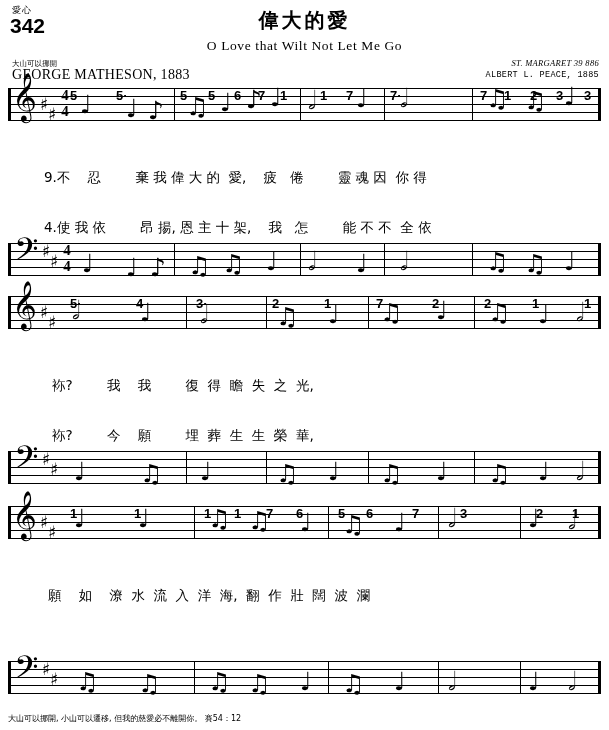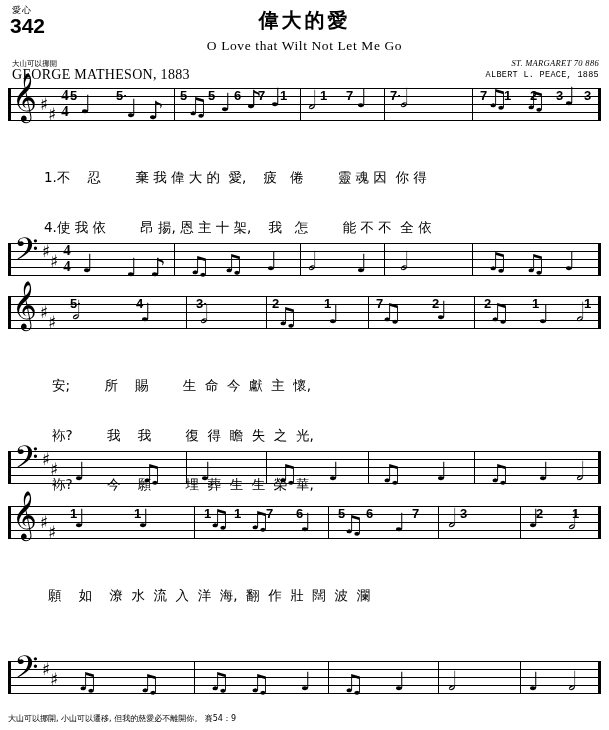--- a/index.html
+++ b/index.html
@@ -196,21 +196,21 @@
   <div class="corner-num">342</div>
   <div class="title-cn">偉大的愛</div>
   <div class="title-en">O Love that Wilt Not Let&nbsp;Me Go</div>
 
   <div class="credit-left">
     <div>大山可以挪開</div>
     <div class="l2">GEORGE  MATHESON, 1883</div>
   </div>
 
   <div class="credit-right">
-    <div>ST. MARGARET 70 886</div>
+    <div>ST. MARGARET 39 886</div>
     <div class="r2">ALBERT L. PEACE, 1885</div>
   </div>
 
   <div class="system" style="top:88px;">
 
     <div class="cue" style="left:62px;  top:0px;">5</div>
     <div class="cue" style="left:108px; top:0px;">5·</div>
     <div class="cue" style="left:172px; top:0px;">5</div>
     <div class="cue" style="left:200px; top:0px;">5</div>
     <div class="cue" style="left:226px; top:0px;">6</div>
@@ -256,21 +256,21 @@
       <div class="note" style="left:556px; top:-4px;">♩</div>
 
       <div class="barline" style="left:166px;"></div>
       <div class="barline" style="left:292px;"></div>
       <div class="barline" style="left:376px;"></div>
       <div class="barline" style="left:464px;"></div>
       <div class="barline thick" style="left:590px;"></div>
     </div>
 
     <div class="lyrics" style="left:36px; top:48px;">
-      <div>1.不    忍        棄 我 偉 大 的  愛,    疲   倦        靈 魂 因  你 得</div>
+      <div>9.不    忍        棄 我 偉 大 的  愛,    疲   倦        靈 魂 因  你 得</div>
       <div>4.使 我 依        昂 揚, 恩 主 十 架,    我   怎        能 不 不  全 依</div>
     </div>
 
     <div class="staffbox" style="height:33px; margin-top:122px;">
       <div class="staff">
         <div class="ln"></div>
           <div class="ln"></div>
           <div class="ln"></div>
           <div class="ln"></div>
           <div class="ln"></div>
@@ -341,21 +341,20 @@
       <div class="note" style="left:568px; top:4px;">𝅗𝅥</div>
 
       <div class="barline" style="left:178px;"></div>
       <div class="barline" style="left:258px;"></div>
       <div class="barline" style="left:360px;"></div>
       <div class="barline" style="left:466px;"></div>
       <div class="barline thick" style="left:590px;"></div>
     </div>
 
     <div class="lyrics" style="left:44px; top:48px;">
-      <div>安;        所    賜        生  命  今  獻  主  懷,</div>
       <div>袮?        我    我        復  得  瞻  失  之  光,</div>
       <div>袮?        今    願        埋  葬  生  生  榮  華,</div>
     </div>
 
     <div class="staffbox" style="height:33px; margin-top:122px;">
       <div class="staff">
         <div class="ln"></div>
           <div class="ln"></div>
           <div class="ln"></div>
           <div class="ln"></div>
@@ -461,15 +460,15 @@
       <div class="note" style="left:560px; top:8px;">𝅗𝅥</div>
 
       <div class="barline" style="left:186px;"></div>
       <div class="barline" style="left:320px;"></div>
       <div class="barline" style="left:430px;"></div>
       <div class="barline" style="left:512px;"></div>
       <div class="barline thick" style="left:590px;"></div>
     </div>
   </div>
 
-  <div class="footer">大山可以挪開, 小山可以遷移, 但我的慈愛必不離開你。 賽54：9</div>
+  <div class="footer">大山可以挪開, 小山可以遷移, 但我的慈愛必不離開你。 賽54：12</div>
 
 </div>
 
 </body></html>

